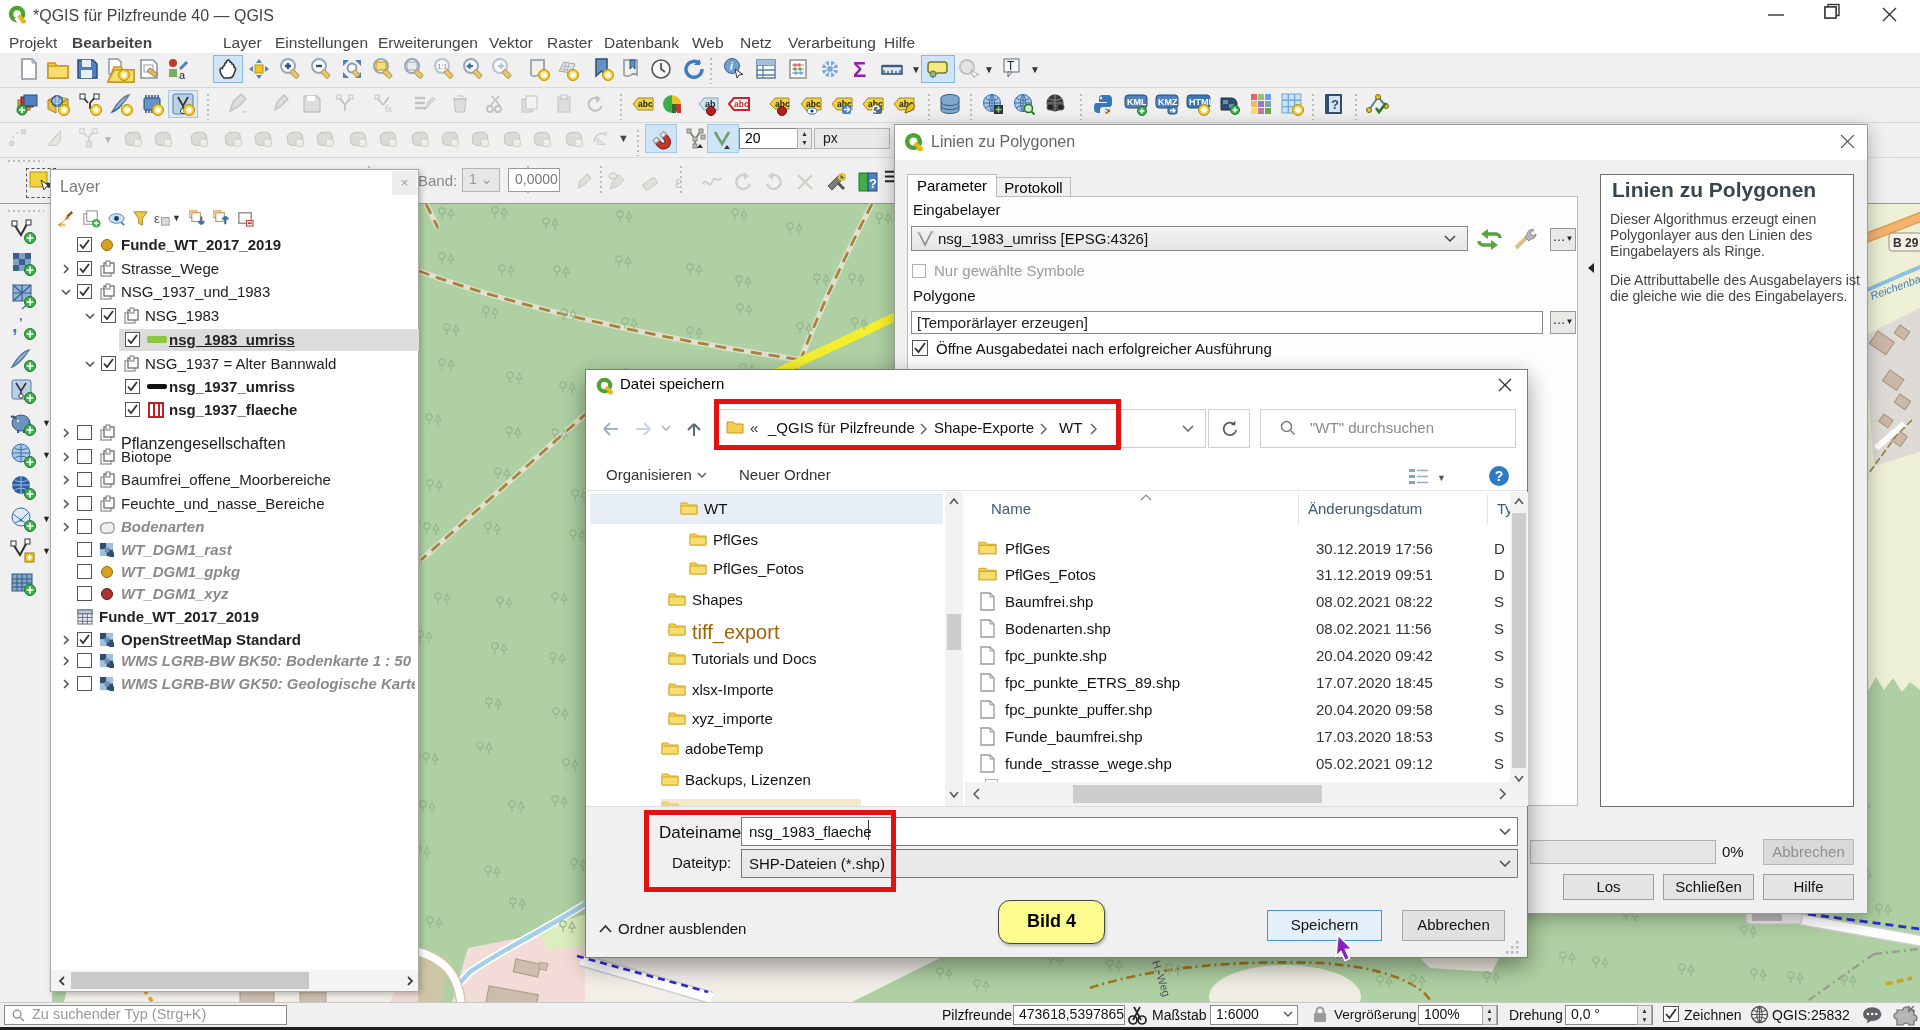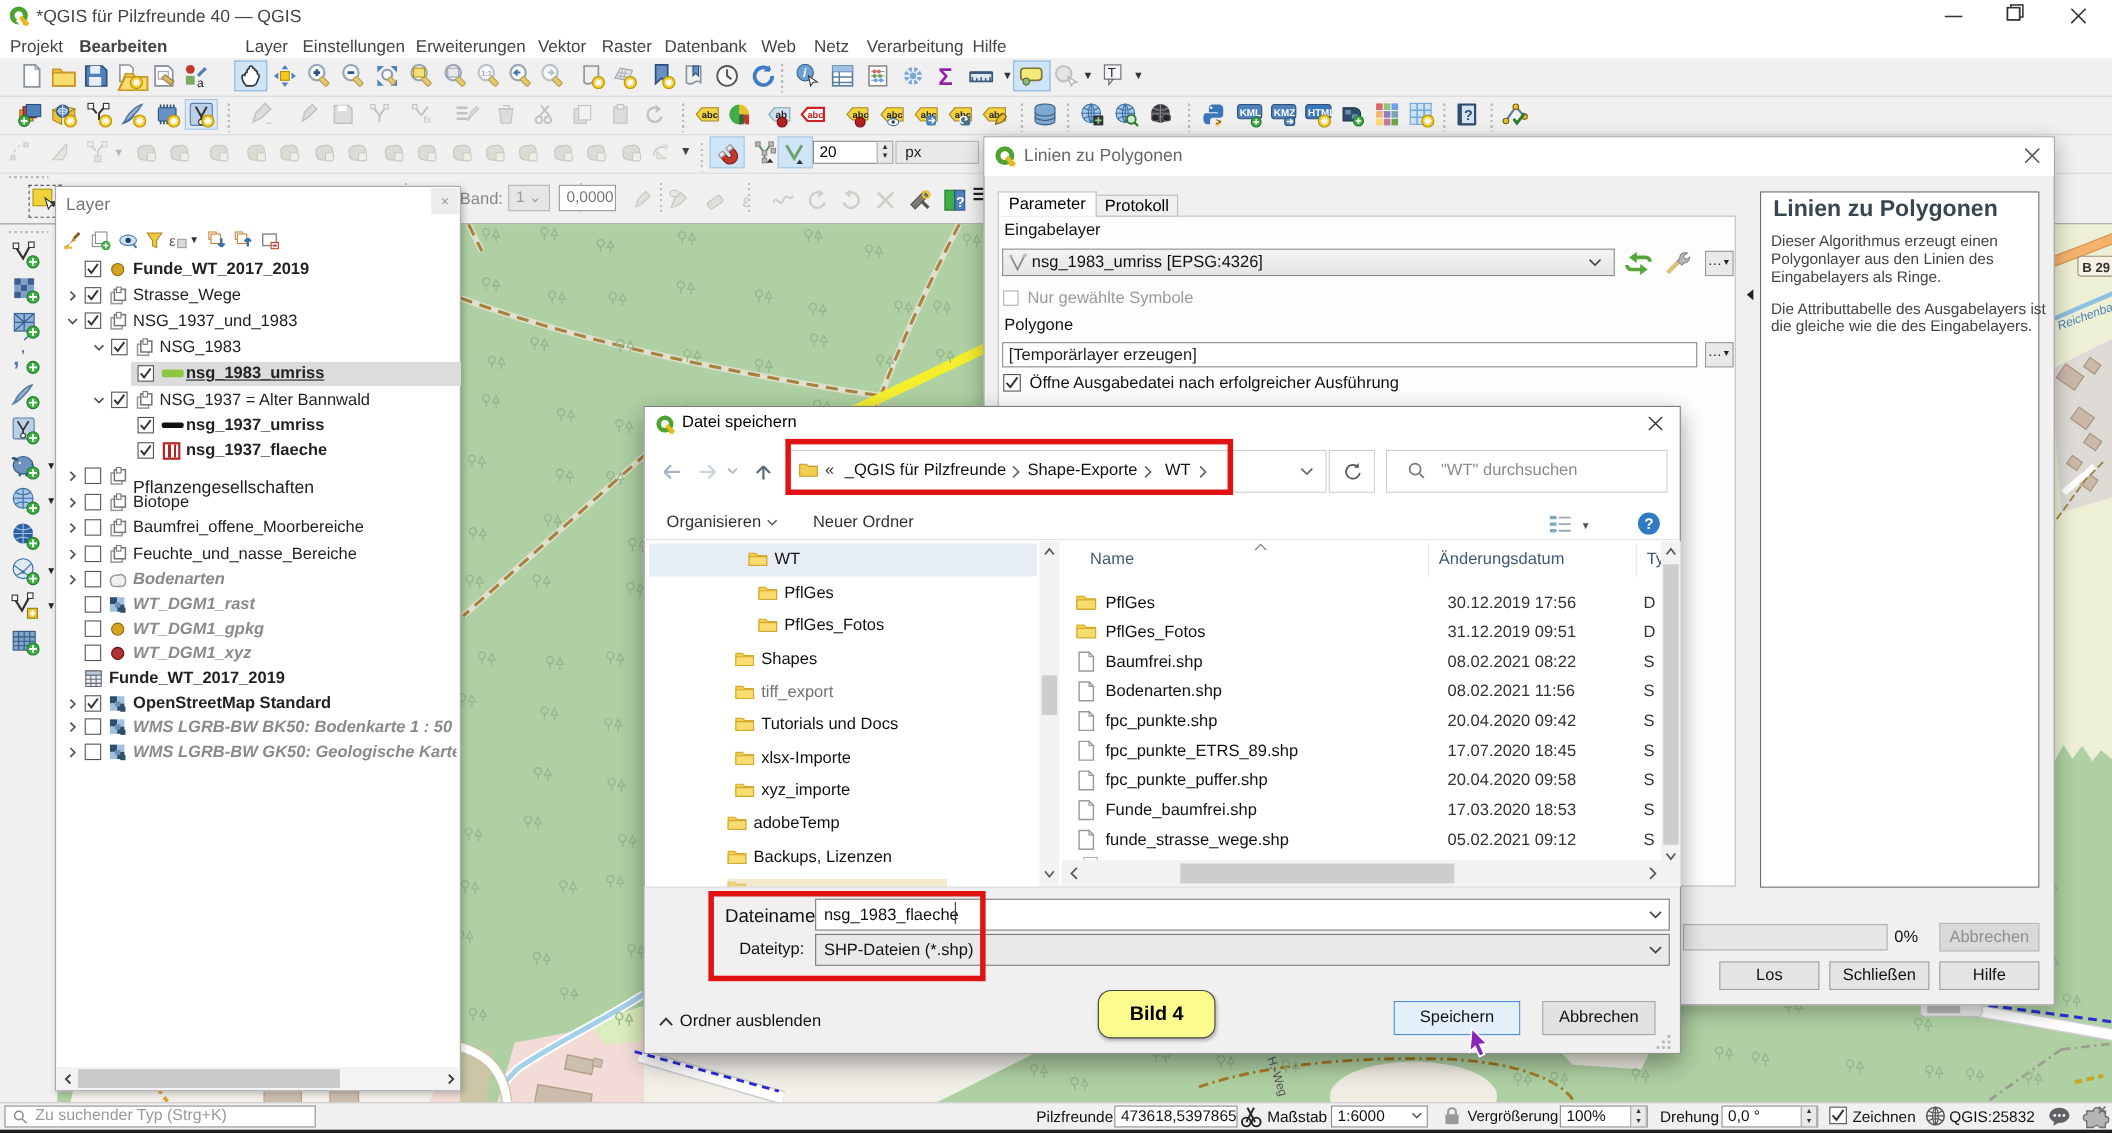--- a/index.html
+++ b/index.html
@@ -2851,21 +2851,21 @@
 <div class="tx" style="left:713px;top:560px;font-size:15px;color:#111;font-weight:normal;font-style:normal;">PflGes_Fotos</div>
 <svg class="a" style="left:668px;top:592px" width="18" height="15" viewBox="0 0 18 15">
     <path d="M1 2h6l2 2h8v9H1z" fill="#f3ce4e" stroke="#d5a92b"></path>
     <path d="M1 5h16v8H1z" fill="#f7dc6f" stroke="#d5a92b"></path>
   </svg>
 <div class="tx" style="left:692px;top:591px;font-size:15px;color:#111;font-weight:normal;font-style:normal;">Shapes</div>
 <svg class="a" style="left:668px;top:622px" width="18" height="15" viewBox="0 0 18 15">
     <path d="M1 2h6l2 2h8v9H1z" fill="#f3ce4e" stroke="#d5a92b"></path>
     <path d="M1 5h16v8H1z" fill="#f7dc6f" stroke="#d5a92b"></path>
   </svg>
-<div class="tx" style="left:692px;top:621px;font-size:15px;color:#737373;font-weight:normal;font-style:normal;">tiff_export</div>
+<div class="tx" style="left:692px;top:621px;font-size:20px;color:#a16207;font-weight:normal;font-style:normal;">tiff_export</div>
 <svg class="a" style="left:668px;top:651px" width="18" height="15" viewBox="0 0 18 15">
     <path d="M1 2h6l2 2h8v9H1z" fill="#f3ce4e" stroke="#d5a92b"></path>
     <path d="M1 5h16v8H1z" fill="#f7dc6f" stroke="#d5a92b"></path>
   </svg>
 <div class="tx" style="left:692px;top:650px;font-size:15px;color:#111;font-weight:normal;font-style:normal;">Tutorials und Docs</div>
 <svg class="a" style="left:668px;top:682px" width="18" height="15" viewBox="0 0 18 15">
     <path d="M1 2h6l2 2h8v9H1z" fill="#f3ce4e" stroke="#d5a92b"></path>
     <path d="M1 5h16v8H1z" fill="#f7dc6f" stroke="#d5a92b"></path>
   </svg>
 <div class="tx" style="left:692px;top:681px;font-size:15px;color:#111;font-weight:normal;font-style:normal;">xlsx-Importe</div>

